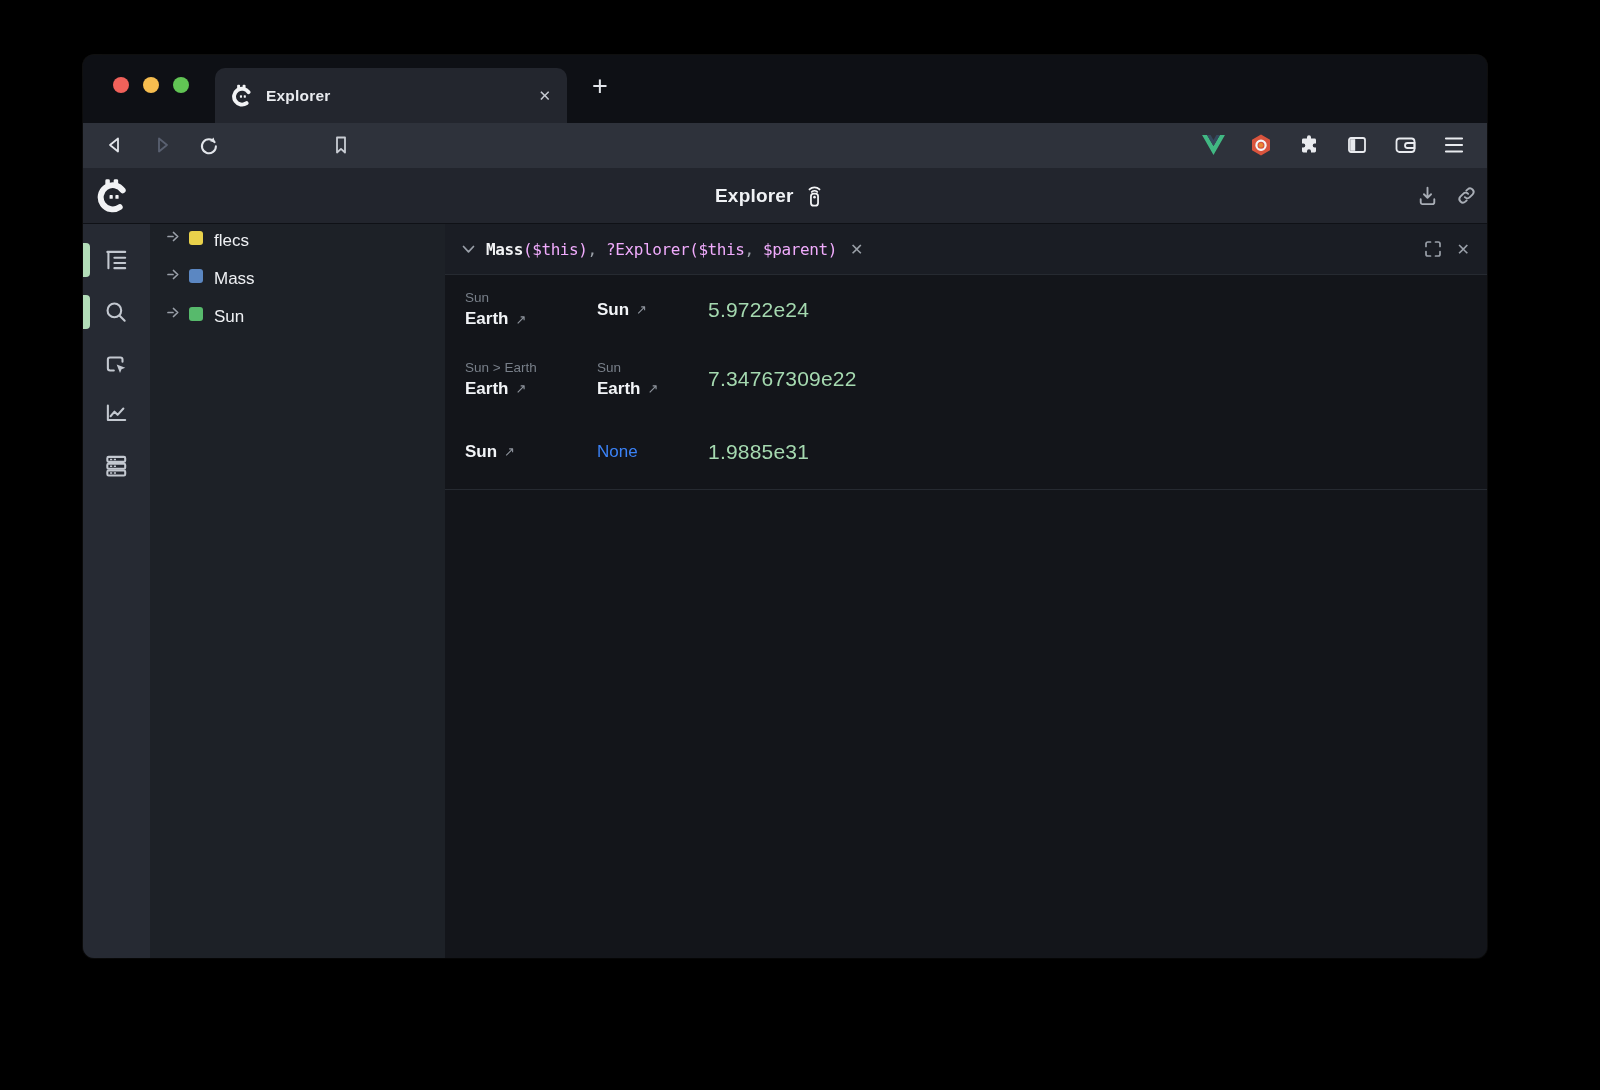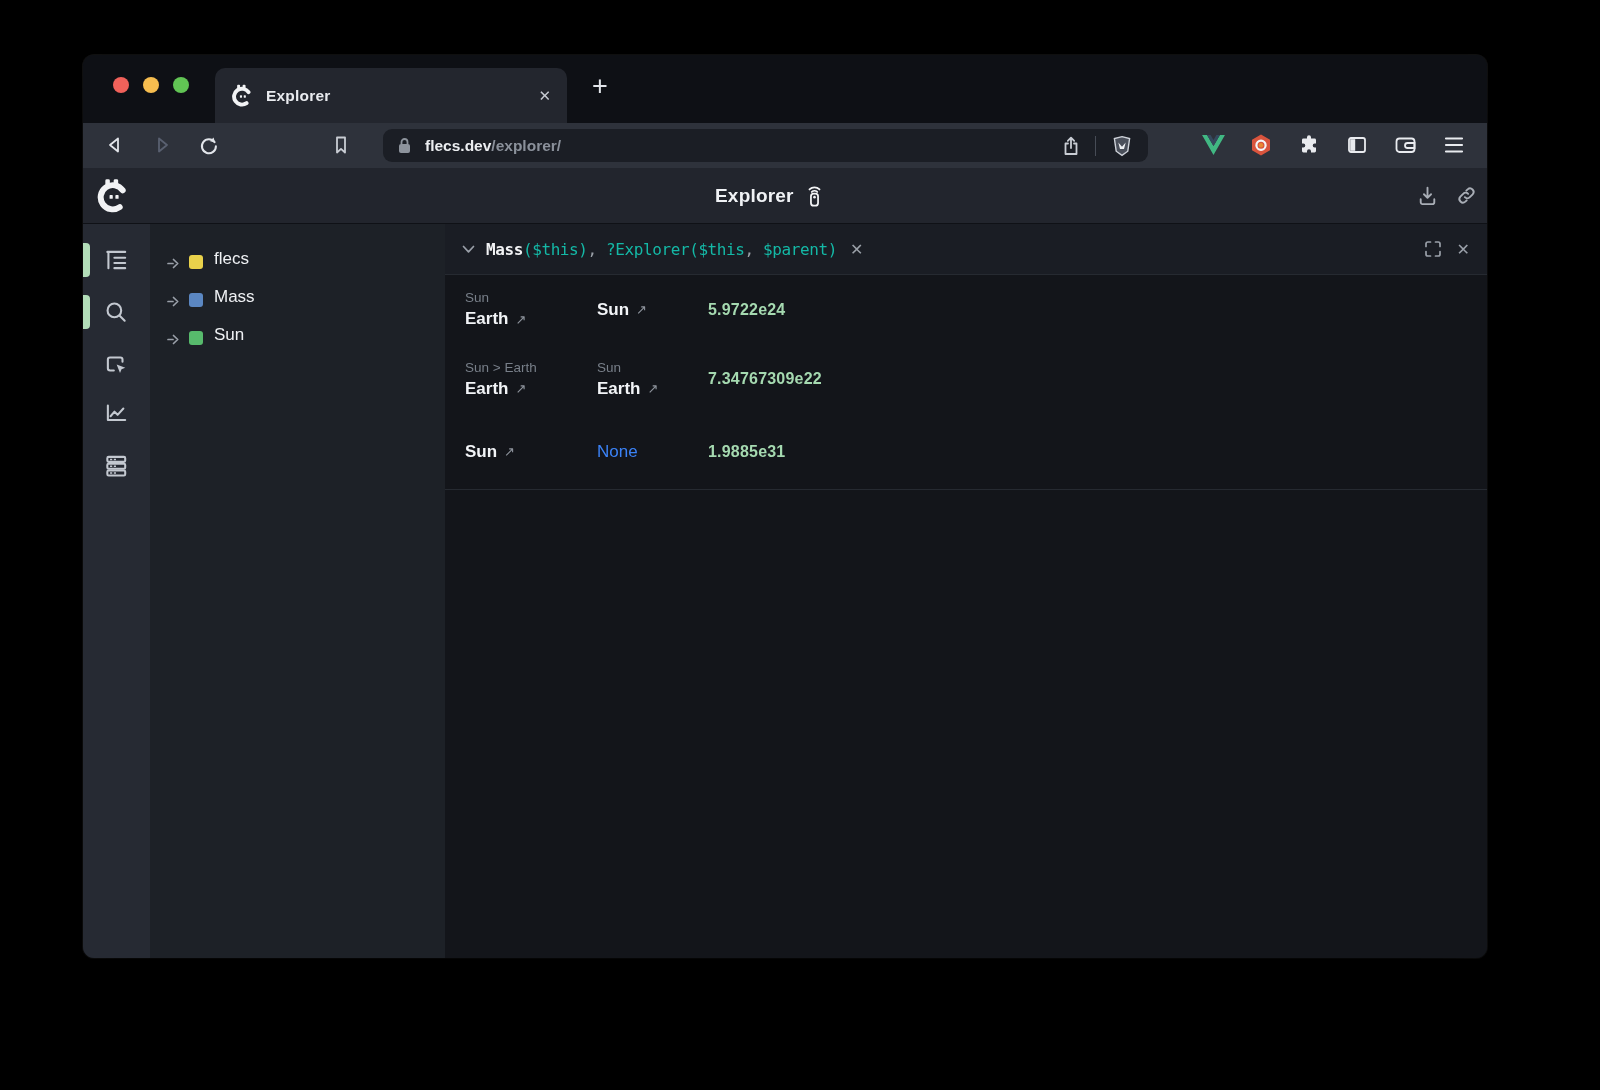--- a/index.html
+++ b/index.html
@@ -36,49 +36,49 @@
   .apptitle span{font-size:19px;font-weight:600;color:#f0f2f5;letter-spacing:.2px}
   .hdr-right{position:absolute;right:9px;top:0;height:55px;display:flex;align-items:center;gap:16px}
 
   
   .content{display:flex;height:734px}
   .rail{width:67px;background:#262a33;position:relative;flex:none}
   .rail-ico{position:absolute;left:20px}
   .pill{position:absolute;left:0;width:7px;height:34px;border-radius:0 4px 4px 0}
 
   .treepanel{width:295px;background:#1d2127;flex:none;padding-top:7px;box-sizing:border-box}
-  .titem{height:38px;display:flex;align-items:flex-end;padding-left:17px;cursor:default}
+  .titem{height:38px;display:flex;align-items:flex-start;padding-left:17px;cursor:default}
   .tsquare{width:14px;height:14px;border-radius:3px;margin-left:7px}
   .tlabel{margin-left:11px;font-size:17px;font-weight:500;color:#eff1f4}
 
   .main{flex:1;background:#13151a;position:relative}
   .querybar{height:50px;background:#1a1d24;border-bottom:1px solid #262a31;display:flex;
     align-items:center;padding-left:17px;position:relative}
   .qcode{margin-left:11px;font-family:"DejaVu Sans Mono",monospace;font-size:16px;
     letter-spacing:-.4px;white-space:pre}
   .q-id{color:#f2f3f5;font-weight:700}
-  .q-grn{color:#14b8a6}
+  .q-grn{color:#f0abfc}
   .q-dim{color:#9aa0a8}
   .qclose{margin-left:13px;color:#9aa0a8;font-size:16px}
   .qctrl{position:absolute;right:17px;top:0;height:50px;display:flex;align-items:center;gap:15px}
 
   .thead{height:59px;display:flex;align-items:center;background:#16191f;
     border-bottom:1px solid #262a31;padding-left:20px;box-sizing:border-box}
   .thead div{font-size:17px;color:#99a0aa}
   .col-entity{width:132px;flex:none}
   .col-parent{width:111px;flex:none}
 
   .rows{border-bottom:1px solid #262a31}
   .trow{display:flex;align-items:center;padding-left:20px;box-sizing:border-box}
   .trow.r1{height:69px}.trow.r2{height:70px}.trow.r3{height:75px}
   .cellpath{font-size:13.5px;color:#787f89;margin-bottom:4px}
   .ename{font-size:17px;font-weight:600;color:#f2f4f7;display:flex;align-items:center;gap:7px}
   .earrow{color:#8d939c;font-size:13px;font-weight:400}
   .dimname{font-size:17px;color:#3b82f6;font-weight:400}
-  .mass{font-size:16px;font-weight:700;color:#a5d9b0;letter-spacing:.2px}
+  .mass{font-size:21px;font-weight:400;color:#a5d9b0;letter-spacing:.2px}
 
   .stroke-ico{fill:none;stroke:#c9cdd4;stroke-width:1.8;stroke-linecap:round;stroke-linejoin:round}
   .rail-stroke{fill:none;stroke:#c3c8d0;stroke-width:1.9;stroke-linecap:round;stroke-linejoin:round}
 </style>
 </head>
 <body>
 
 <div class="window">
 
   <div class="tabbar">
@@ -119,45 +119,20 @@
         <path class="stroke-ico" style="stroke:#e2e5ea;stroke-width:2" d="M17.6 9.2 A7 7 0 1 0 18.9 13.2"></path>
         <path d="M16.5 4.5 l1.6 4.9 -5-1.2 z" fill="#e2e5ea"></path>
       </svg>
     </span>
     <span class="tool-ico" style="left:246px">
       <svg width="24" height="24" viewBox="0 0 24 24">
           <path class="stroke-ico" d="M8 4.5 h8 v15 l-4-3.6 -4 3.6 Z"></path>
         </svg>
     </span>
 
-    <div class="urlbar">
-      <span>
-        <svg width="15" height="17" viewBox="0 0 15 17">
-          <rect x="2" y="7" width="11" height="9" rx="2" fill="#8d939c"></rect>
-          <path d="M4.5 7 V5 a3 3 0 0 1 6 0 V7" fill="none" stroke="#8d939c" stroke-width="1.8"></path>
-        </svg>
-      </span>
-      <span class="url-domain">flecs.dev</span>
-        <span class="url-path">/explorer/</span>
-      <span class="url-right">
-        <span>
-          <svg width="20" height="22" viewBox="0 0 20 22">
-            <path class="stroke-ico" d="M7 8.5 H4.5 V19 h11 V8.5 H13"></path>
-            <path class="stroke-ico" d="M10 13 V2.8 M6.8 5.8 L10 2.6 l3.2 3.2"></path>
-          </svg>
-        </span>
-        <span class="vsep"></span>
-        <span>
-          <svg width="24" height="24" viewBox="0 0 24 24">
-            <path d="M12 2.6l7.6 2-1.8 12.6L12 21.4l-5.8-4.2L4.4 4.6z" fill="#4a4f5a" stroke="#cdd1d8" stroke-width="1.4"></path>
-            <path d="M8.3 8.6l3.7 4.2 3.7-4.2-1.7 6.4h-4z" fill="#eceef1"></path>
-          </svg>
-        </span>
-      </span>
-    </div>
 
     <span class="tool-ico" style="left:1118px;top:11px">
       <svg width="25" height="22" viewBox="0 0 24 21">
         <path d="M1 1 h4.8 L12 11.5 18.2 1 H23 L12 20 Z" fill="#41b883"></path>
         <path d="M5.8 1 h3.4 L12 5.6 14.8 1 h3.4 L12 11.4 Z" fill="#35495e"></path>
       </svg>
     </span>
     <span class="tool-ico" style="left:1166px;top:10px">
       <svg width="24" height="25" viewBox="0 0 24 25">
         <path d="M12 1.5l9 5.2v10.6l-9 5.2-9-5.2V6.7z" fill="#d9543d"></path>

